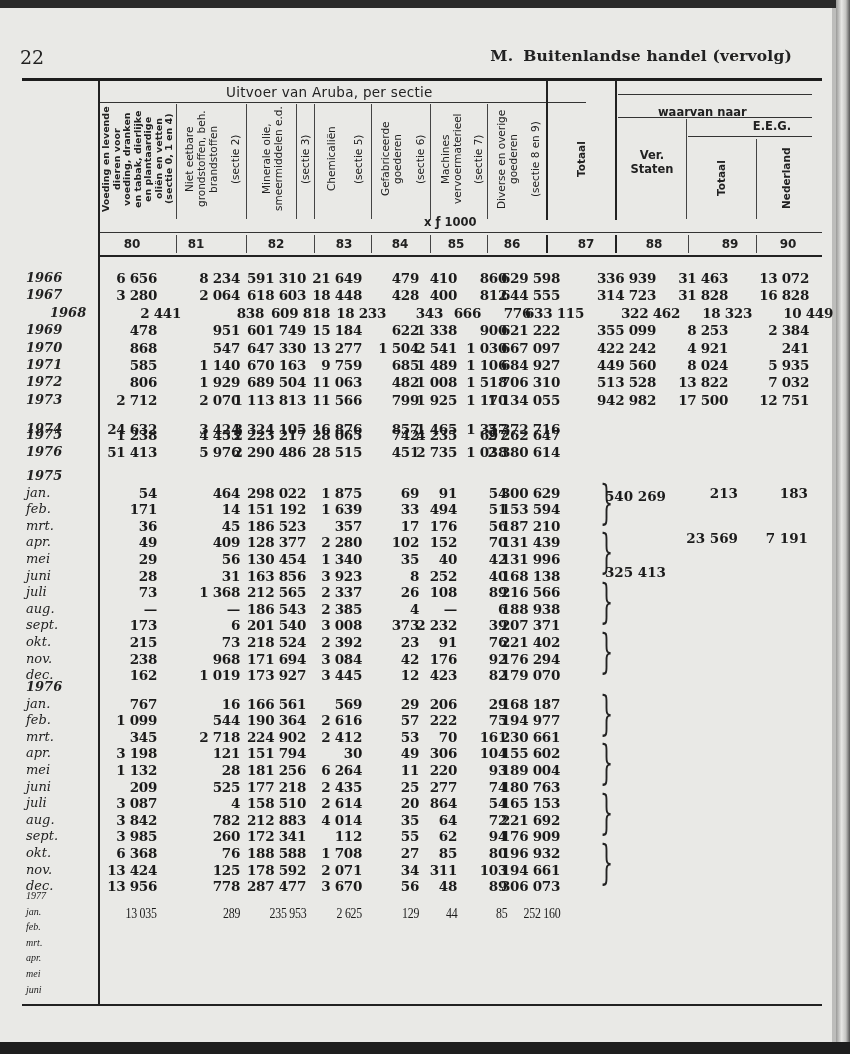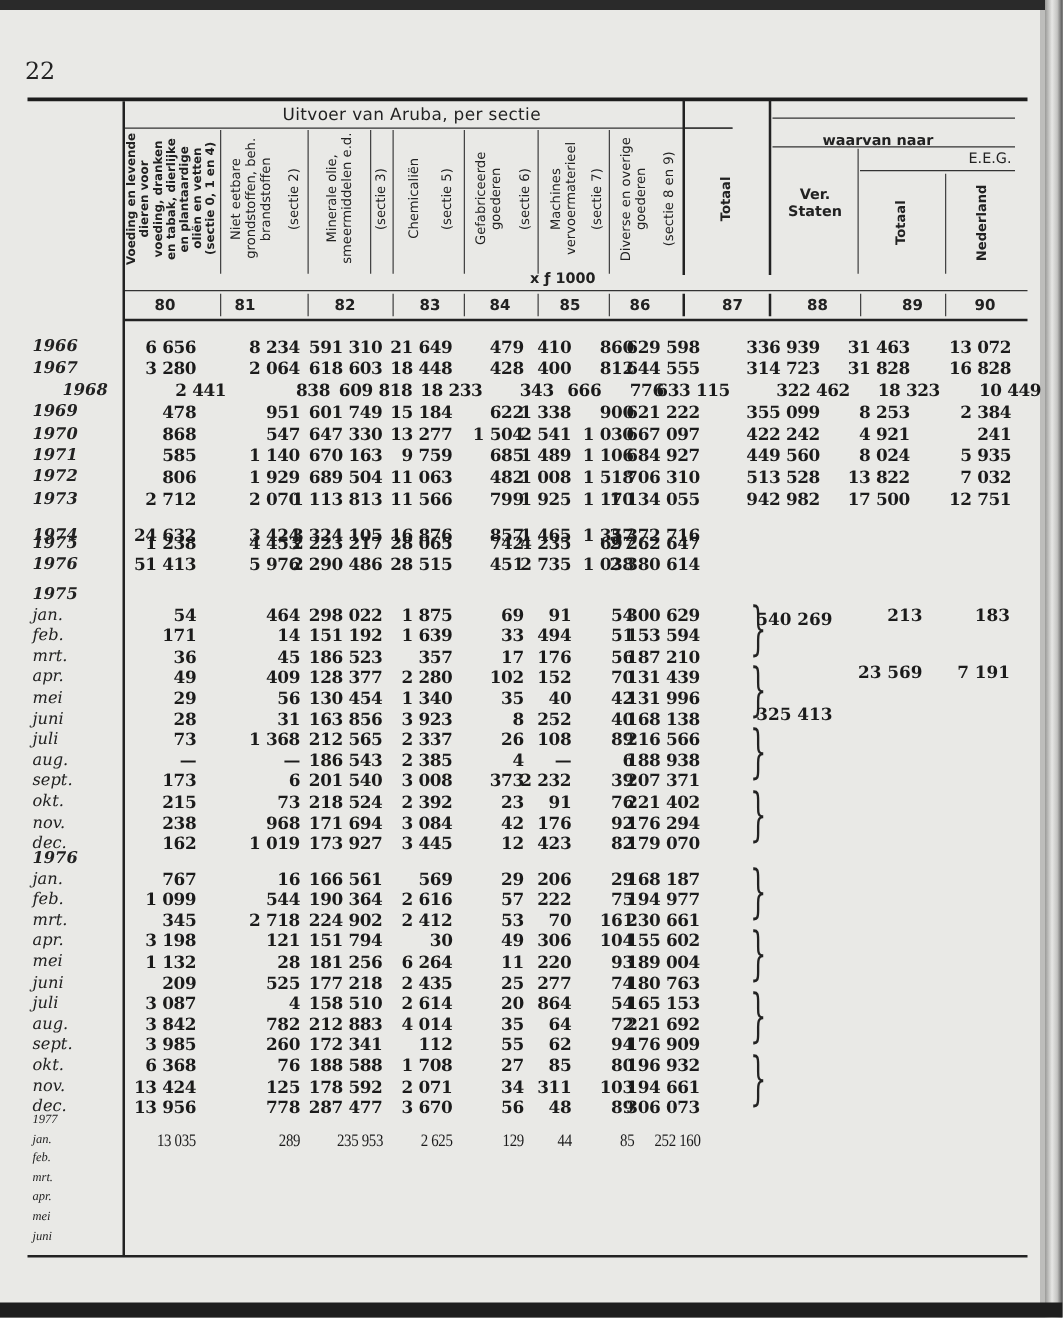--- a/index.html
+++ b/index.html
@@ -104,31 +104,34 @@
     .merged { position: absolute; font-family: "DejaVu Serif", serif; font-size: 13.5px; font-weight: bold; text-align: right; white-space: nowrap; }
     .sec-1977 .cell { font-weight: normal; font-family: "Liberation Serif", serif; font-size: 14px; transform: scaleX(0.85); transform-origin: right center; }
     .sec-1977 .label { font-family: "Liberation Serif", serif; font-weight: normal; font-size: 10px; }
   </style>
 </head>
 <body>
 
 <div class="page">
 
   <div class="page-number">22</div>
+  <div class="running-head">
+    <span class="m">M.</span><span>Buitenlandse handel (vervolg)</span>
+  </div>
 
   <div class="rule-top"></div>
   <div class="stub-line"></div>
 
   <div class="hdr-title">Uitvoer van Aruba, per sectie</div>
   <div class="hline" style="left:100px; top:94px; width:486px;"></div>
   <div class="hline" style="left:548px; top:94px; width:38px;"></div>
   <div class="hline" style="left:618px; top:86px; width:194px;"></div>
   <div class="hlabel" style="left:748px; top:97px; width:140px; text-align:left; margin-left:-90px; font-weight:bold;">waarvan naar</div>
   <div class="hline" style="left:618px; top:109px; width:194px;"></div>
-  <div class="hlabel" style="left:736px; top:111px; width:112px; font-weight:normal;text-align:center;">E.E.G.</div>
+  <div class="hlabel" style="left:716px; top:111px; width:112px; font-weight:bold;text-align:center;">E.E.G.</div>
   <div class="hline" style="left:688px; top:128px; width:124px;"></div>
 
   <div class="vline" style="left:176px; top:96px; height:115px;"></div>
   <div class="vline" style="left:246px; top:96px; height:115px;"></div>
   <div class="vline" style="left:296px; top:96px; height:115px;"></div>
   <div class="vline" style="left:314px; top:96px; height:115px;"></div>
   <div class="vline" style="left:371px; top:96px; height:115px;"></div>
   <div class="vline" style="left:430px; top:96px; height:115px;"></div>
   <div class="vline" style="left:487px; top:96px; height:115px;"></div>
   <div class="vline thick" style="left:546px; top:72px; height:140px;"></div>

